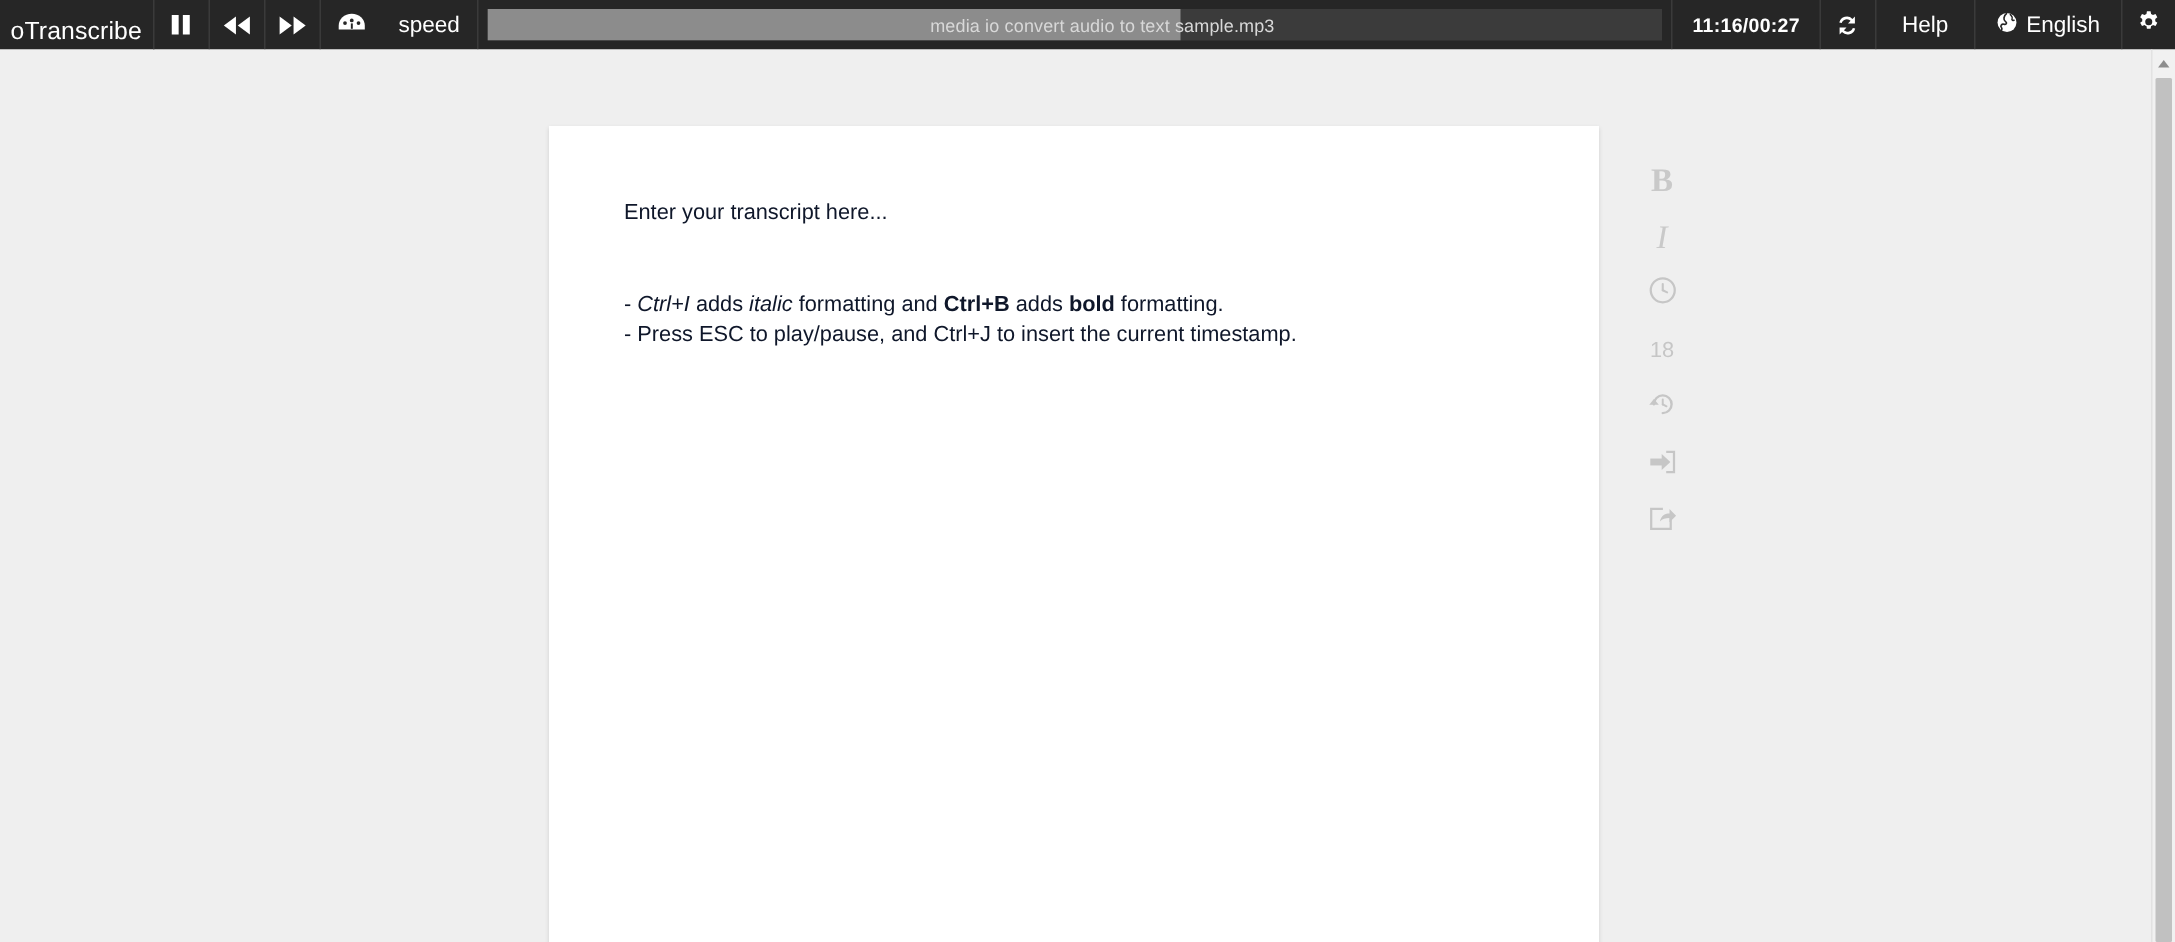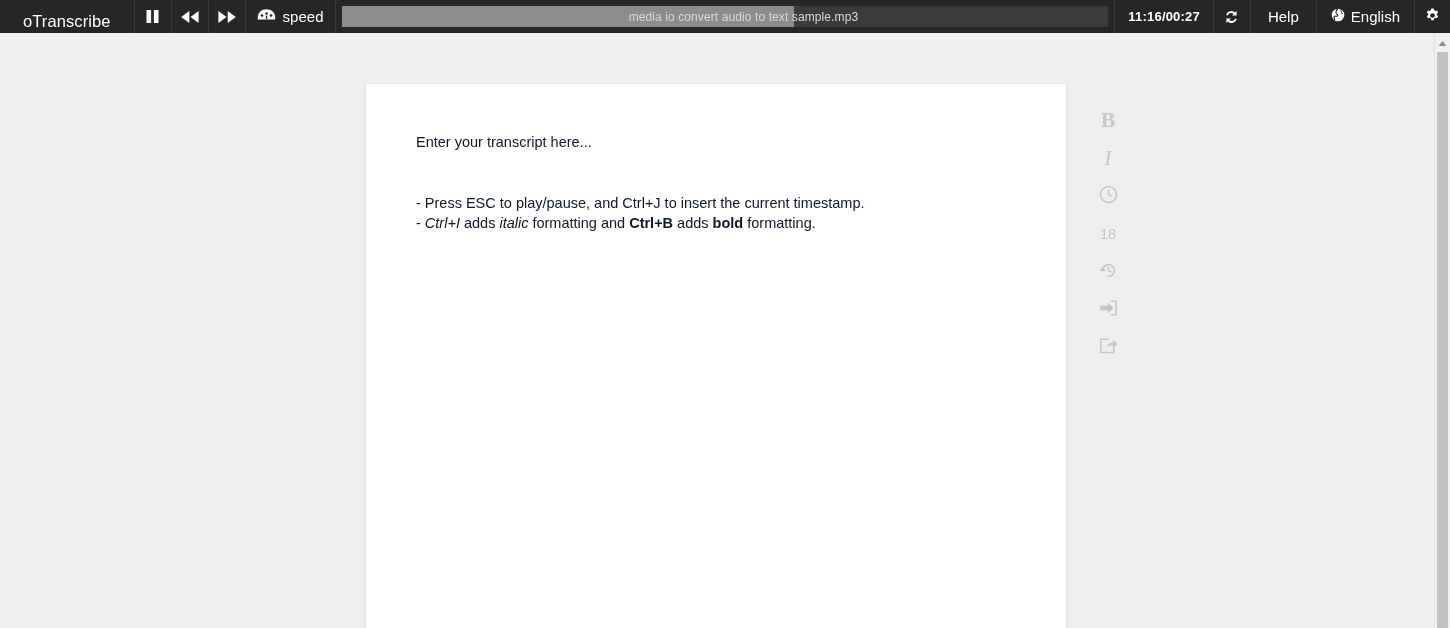--- a/index.html
+++ b/index.html
@@ -25,29 +25,29 @@
     height: 33px;
     border-right: 1px solid #3a3a3a;
     color: #ffffff;
     font-size: 15px;
     padding: 0 14px;
     white-space: nowrap;
   }
   #brand {
     font-size: 16.5px;
     letter-spacing: .1px;
-    padding: 0 23px;
+    padding: 0 7px;
     display: flex; align-items: center;
     height: 43px;
     border-right: 1px solid #3a3a3a;
   }
   .ctrl { width: 37px; padding: 0; }
   .ctrl svg { display: block; }
 
-  #speed-btn { padding: 0 12px 0 11px; gap: 7px; font-size: 15px; }
+  #speed-btn { padding: 0 12px 0 11px; gap: 22px; font-size: 15px; }
   #speed-btn .speed-label { position: relative; top: 0px; }
 
   
   #seek-wrap {
     flex: 1 1 auto;
     display: flex; align-items: center;
     padding: 0 6px;
     border-right: 1px solid #3a3a3a;
     min-width: 0;
   }
@@ -247,23 +247,23 @@
   <div id="page">
     <div id="editor">
 
       <p>
         <span>Enter your transcript here...</span>
       </p>
 
       <div class="blank"></div>
 
 
+      <p class="tips-line"><span>- </span><em>Ctrl+I</em><span> adds </span><em>italic</em><span> formatting and </span><strong>Ctrl+B</strong><span> adds </span><strong>bold</strong><span> formatting.</span></p>
+
       <p class="tips-line">- Press ESC to play/pause, and Ctrl+J to insert the current timestamp.</p>
-
-      <p class="tips-line"><span>- </span><em>Ctrl+I</em><span> adds </span><em>italic</em><span> formatting and </span><strong>Ctrl+B</strong><span> adds </span><strong>bold</strong><span> formatting.</span></p>
 
     </div>
   </div>
 
   <div id="rail">
 
     <div class="rail-item bold-ic">
       <span>B</span>
     </div>
 

